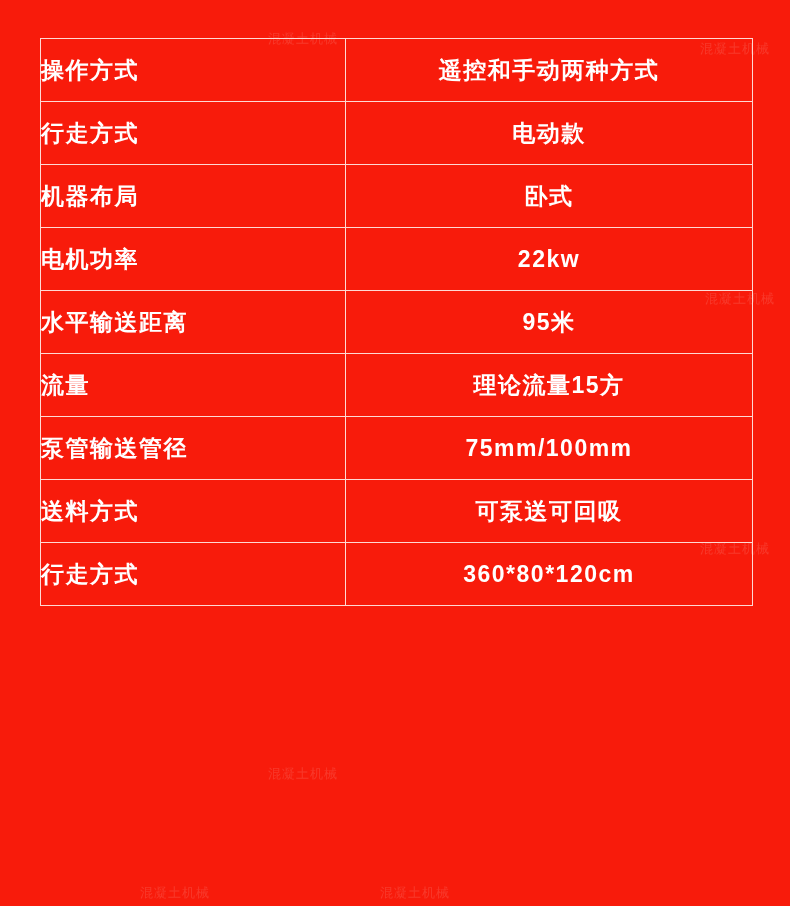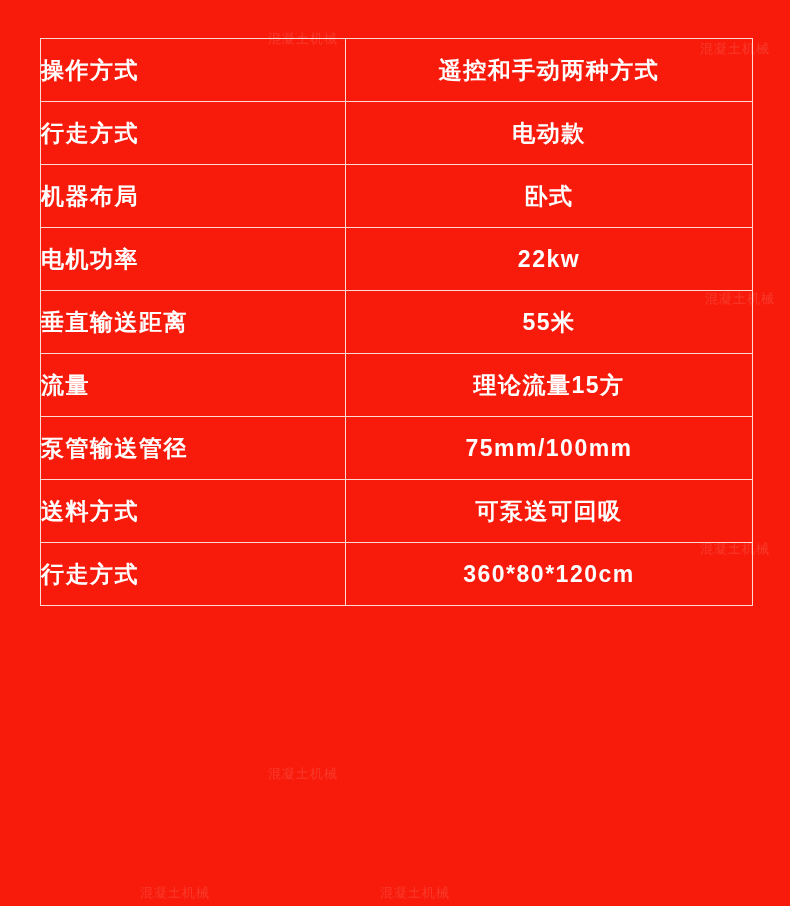--- a/index.html
+++ b/index.html
@@ -95,22 +95,22 @@
       </tr>
       <tr>
         <td class="label-cell">机器布局</td>
         <td class="value-cell">卧式</td>
       </tr>
       <tr>
         <td class="label-cell">电机功率</td>
         <td class="value-cell">22kw</td>
       </tr>
       <tr>
-        <td class="label-cell">垂直输送距离</td>
-        <td class="value-cell">55米</td>
+        <td class="label-cell">水平输送距离</td>
+        <td class="value-cell">95米</td>
       </tr>
       <tr>
         <td class="label-cell">流量</td>
         <td class="value-cell">理论流量15方</td>
       </tr>
       <tr>
         <td class="label-cell">泵管输送管径</td>
         <td class="value-cell">75mm/100mm</td>
       </tr>
       <tr>

